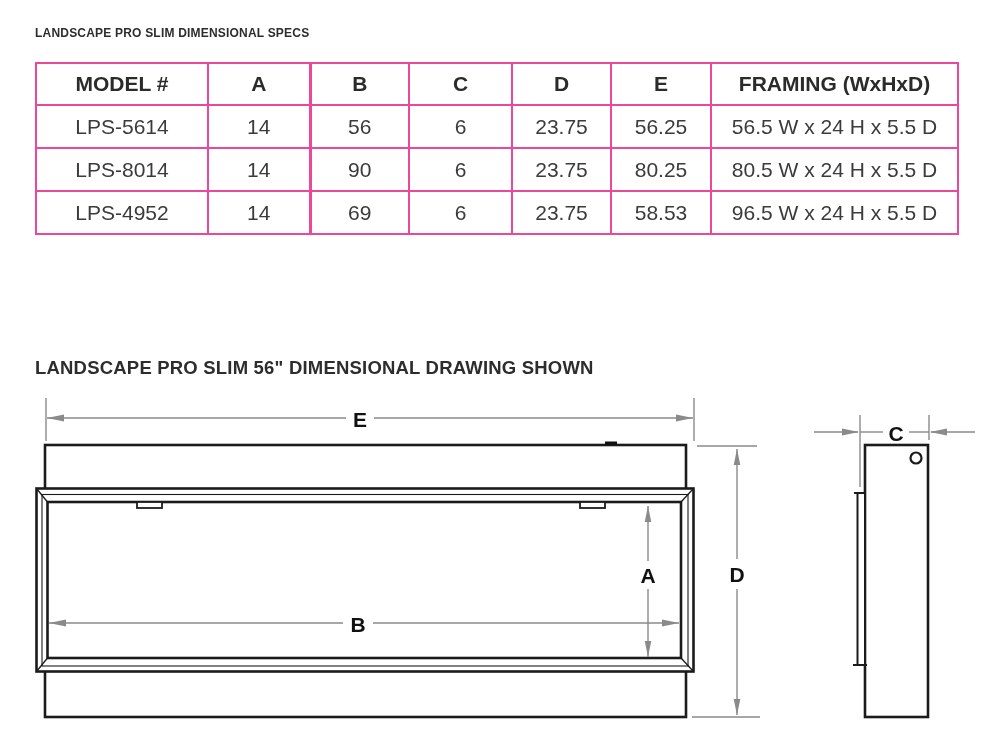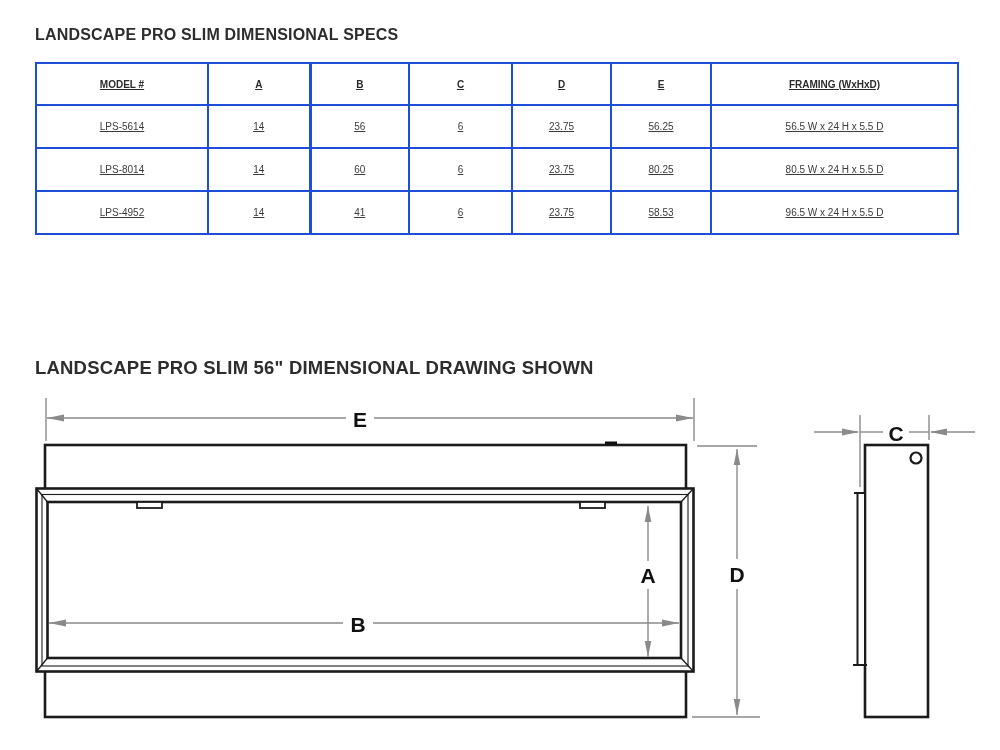--- a/index.html
+++ b/index.html
@@ -2,35 +2,35 @@
 <html><head>
 <meta charset="utf-8">
 <style>
   html,body{margin:0;padding:0;background:#ffffff;}
   body{
     width:1000px;height:750px;position:relative;overflow:hidden;
     font-family:"Liberation Sans", sans-serif;
   }
   .title{
     position:absolute;left:35px;
-    font-size:16px;font-weight:700;letter-spacing:0.2px;color:#2d2d2d;
+    font-size:12px;font-weight:700;letter-spacing:0.2px;color:#2d2d2d;
     white-space:nowrap;
   }
   #title-specs{top:26px;}
   #title-drawing{top:357px;font-size:18.5px;}
   table.spec{
     position:absolute;left:35px;top:62px;
     border-collapse:collapse;table-layout:fixed;width:922px;
     background:#fff;
   }
   table.spec th, table.spec td{
-    border:2px solid #1d4ed8;
+    border:2px solid #ec4899;
     text-align:center;vertical-align:middle;
-    color:#3b3b3b;font-size:10px;
-    padding:0 4px;overflow:hidden;white-space:nowrap;text-decoration:underline;
+    color:#3b3b3b;font-size:21px;
+    padding:0 4px;overflow:hidden;white-space:nowrap;
   }
   table.spec th{height:40px;font-weight:700;color:#2b2b2b;}
   table.spec td{height:41px;}
   table.spec .thick-right{border-right-width:3.5px;}
   svg text.dimlabel{
     font-family:"Liberation Sans", sans-serif;
     font-weight:700;font-size:21px;fill:#111111;
   }
   #drawing-svg{position:absolute;left:0;top:388px;}
 </style>
@@ -66,30 +66,30 @@
         <td class="thick-right">14</td>
         <td>56</td>
         <td>6</td>
         <td>23.75</td>
         <td>56.25</td>
         <td>56.5 W x 24 H x 5.5 D</td>
       </tr>
       <tr>
         <td>LPS-8014</td>
         <td class="thick-right">14</td>
-        <td>60</td>
+        <td>90</td>
         <td>6</td>
         <td>23.75</td>
         <td>80.25</td>
         <td>80.5 W x 24 H x 5.5 D</td>
       </tr>
       <tr>
         <td>LPS-4952</td>
         <td class="thick-right">14</td>
-        <td>41</td>
+        <td>69</td>
         <td>6</td>
         <td>23.75</td>
         <td>58.53</td>
         <td>96.5 W x 24 H x 5.5 D</td>
       </tr>
     </tbody>
 </table>
 
 <div class="title" id="title-drawing">LANDSCAPE PRO SLIM 56" DIMENSIONAL DRAWING SHOWN</div>
 

